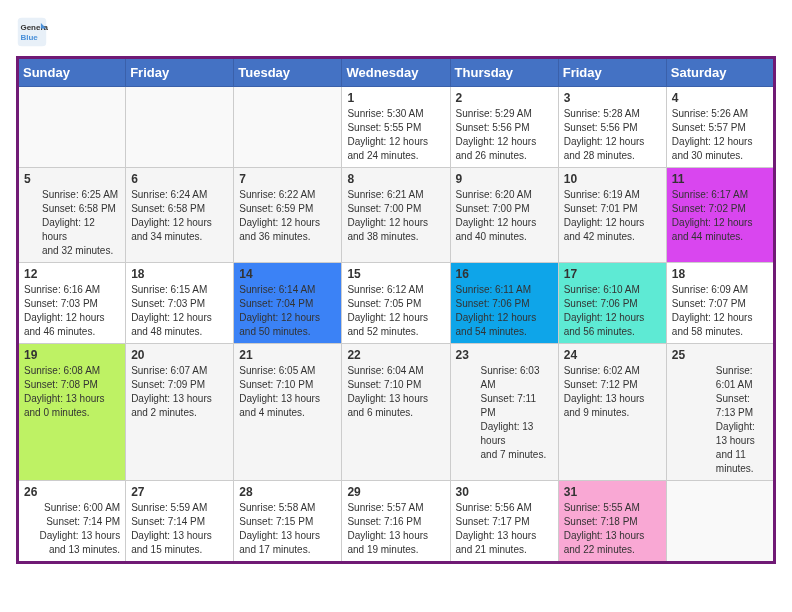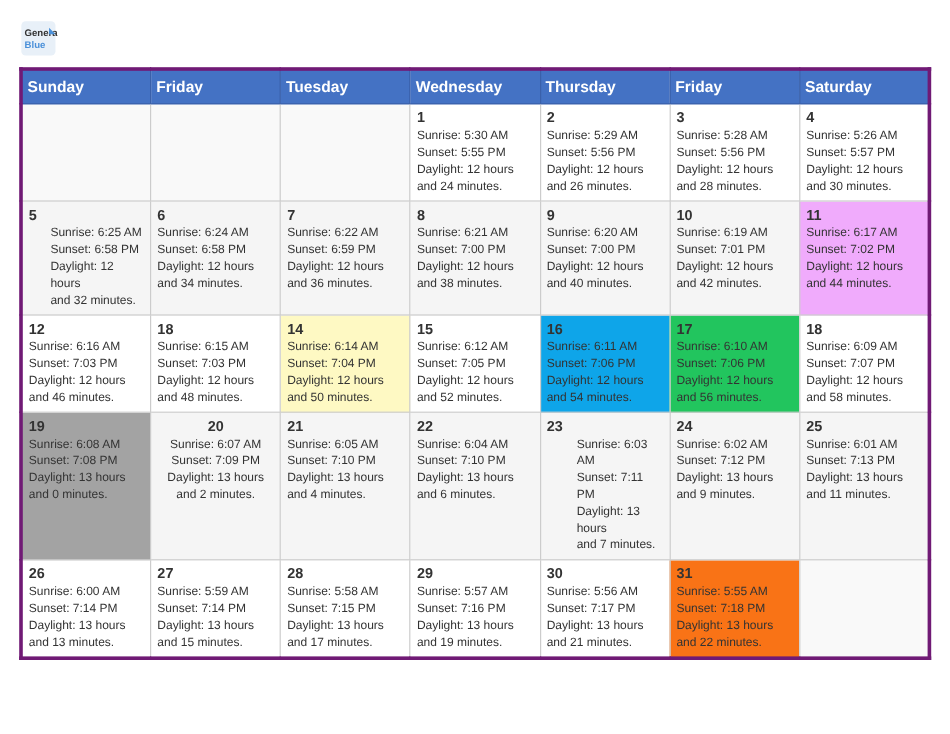--- a/index.html
+++ b/index.html
@@ -186,21 +186,21 @@
 Daylight: 12 hours
 and 40 minutes.</div>
         </td>
         <td style="background: rgb(245, 245, 245);">
           <span class="day-number">10</span>
           <div class="day-info" style="white-space: pre-line;">Sunrise: 6:19 AM
 Sunset: 7:01 PM
 Daylight: 12 hours
 and 42 minutes.</div>
         </td>
-        <td style="background: #f0abfc;">
+        <td style="background: #d946ef;">
           <span class="day-number">11</span>
           <div class="day-info" style="white-space: pre-line;">Sunrise: 6:17 AM
 Sunset: 7:02 PM
 Daylight: 12 hours
 and 44 minutes.</div>
         </td>
       </tr>
       <tr>
         <td style="background: rgb(255, 255, 255);">
           <span class="day-number">12</span>
@@ -209,65 +209,65 @@
 Daylight: 12 hours
 and 46 minutes.</div>
         </td>
         <td style="background: rgb(255, 255, 255);">
           <span class="day-number">18</span>
           <div class="day-info" style="white-space: pre-line;">Sunrise: 6:15 AM
 Sunset: 7:03 PM
 Daylight: 12 hours
 and 48 minutes.</div>
         </td>
-        <td style="background: #fef9c3;">
+        <td style="background: #3b82f6;">
           <span class="day-number">14</span>
           <div class="day-info" style="white-space: pre-line;">Sunrise: 6:14 AM
 Sunset: 7:04 PM
 Daylight: 12 hours
 and 50 minutes.</div>
         </td>
         <td style="background: rgb(255, 255, 255);">
           <span class="day-number">15</span>
           <div class="day-info" style="white-space: pre-line;">Sunrise: 6:12 AM
 Sunset: 7:05 PM
 Daylight: 12 hours
 and 52 minutes.</div>
         </td>
         <td style="background: #0ea5e9;">
           <span class="day-number">16</span>
           <div class="day-info" style="white-space: pre-line;">Sunrise: 6:11 AM
 Sunset: 7:06 PM
 Daylight: 12 hours
 and 54 minutes.</div>
         </td>
-        <td style="background: #22c55e;">
+        <td style="background: #5eead4;">
           <span class="day-number">17</span>
           <div class="day-info" style="white-space: pre-line;">Sunrise: 6:10 AM
 Sunset: 7:06 PM
 Daylight: 12 hours
 and 56 minutes.</div>
         </td>
         <td style="background: rgb(255, 255, 255);">
           <span class="day-number">18</span>
           <div class="day-info" style="white-space: pre-line;">Sunrise: 6:09 AM
 Sunset: 7:07 PM
 Daylight: 12 hours
 and 58 minutes.</div>
         </td>
       </tr>
       <tr>
-        <td style="background: #a3a3a3;">
+        <td style="background: #bef264;">
           <span class="day-number">19</span>
           <div class="day-info" style="white-space: pre-line;">Sunrise: 6:08 AM
 Sunset: 7:08 PM
 Daylight: 13 hours
 and 0 minutes.</div>
         </td>
-        <td style="background: rgb(245, 245, 245); text-align: center;">
+        <td style="background: rgb(245, 245, 245);">
           <span class="day-number">20</span>
           <div class="day-info" style="white-space: pre-line;">Sunrise: 6:07 AM
 Sunset: 7:09 PM
 Daylight: 13 hours
 and 2 minutes.</div>
         </td>
         <td style="background: rgb(245, 245, 245);">
           <span class="day-number">21</span>
           <div class="day-info" style="white-space: pre-line;">Sunrise: 6:05 AM
 Sunset: 7:10 PM
@@ -290,30 +290,30 @@
         </td>
         <td style="background: rgb(245, 245, 245);">
           <span class="day-number">24</span>
           <div class="day-info" style="white-space: pre-line;">Sunrise: 6:02 AM
 Sunset: 7:12 PM
 Daylight: 13 hours
 and 9 minutes.</div>
         </td>
         <td style="background: rgb(245, 245, 245);">
           <span class="day-number">25</span>
-          <div class="day-info" style="white-space: pre-line;">Sunrise: 6:01 AM
+          <div class="day-info" style="white-space: pre-line; margin-left: 44px;">Sunrise: 6:01 AM
 Sunset: 7:13 PM
 Daylight: 13 hours
 and 11 minutes.</div>
         </td>
       </tr>
       <tr>
         <td style="background: rgb(255, 255, 255);">
           <span class="day-number">26</span>
-          <div class="day-info" style="white-space: pre-line;">Sunrise: 6:00 AM
+          <div class="day-info" style="white-space: pre-line; text-align: right;">Sunrise: 6:00 AM
 Sunset: 7:14 PM
 Daylight: 13 hours
 and 13 minutes.</div>
         </td>
         <td style="background: rgb(255, 255, 255);">
           <span class="day-number">27</span>
           <div class="day-info" style="white-space: pre-line;">Sunrise: 5:59 AM
 Sunset: 7:14 PM
 Daylight: 13 hours
 and 15 minutes.</div>
@@ -332,21 +332,21 @@
 Daylight: 13 hours
 and 19 minutes.</div>
         </td>
         <td style="background: rgb(255, 255, 255);">
           <span class="day-number">30</span>
           <div class="day-info" style="white-space: pre-line;">Sunrise: 5:56 AM
 Sunset: 7:17 PM
 Daylight: 13 hours
 and 21 minutes.</div>
         </td>
-        <td style="background: #f97316;">
+        <td style="background: #f9a8d4;">
           <span class="day-number">31</span>
           <div class="day-info" style="white-space: pre-line;">Sunrise: 5:55 AM
 Sunset: 7:18 PM
 Daylight: 13 hours
 and 22 minutes.</div>
         </td>
         <td class="empty-cell"></td>
       </tr>
     </tbody>
 </table>

